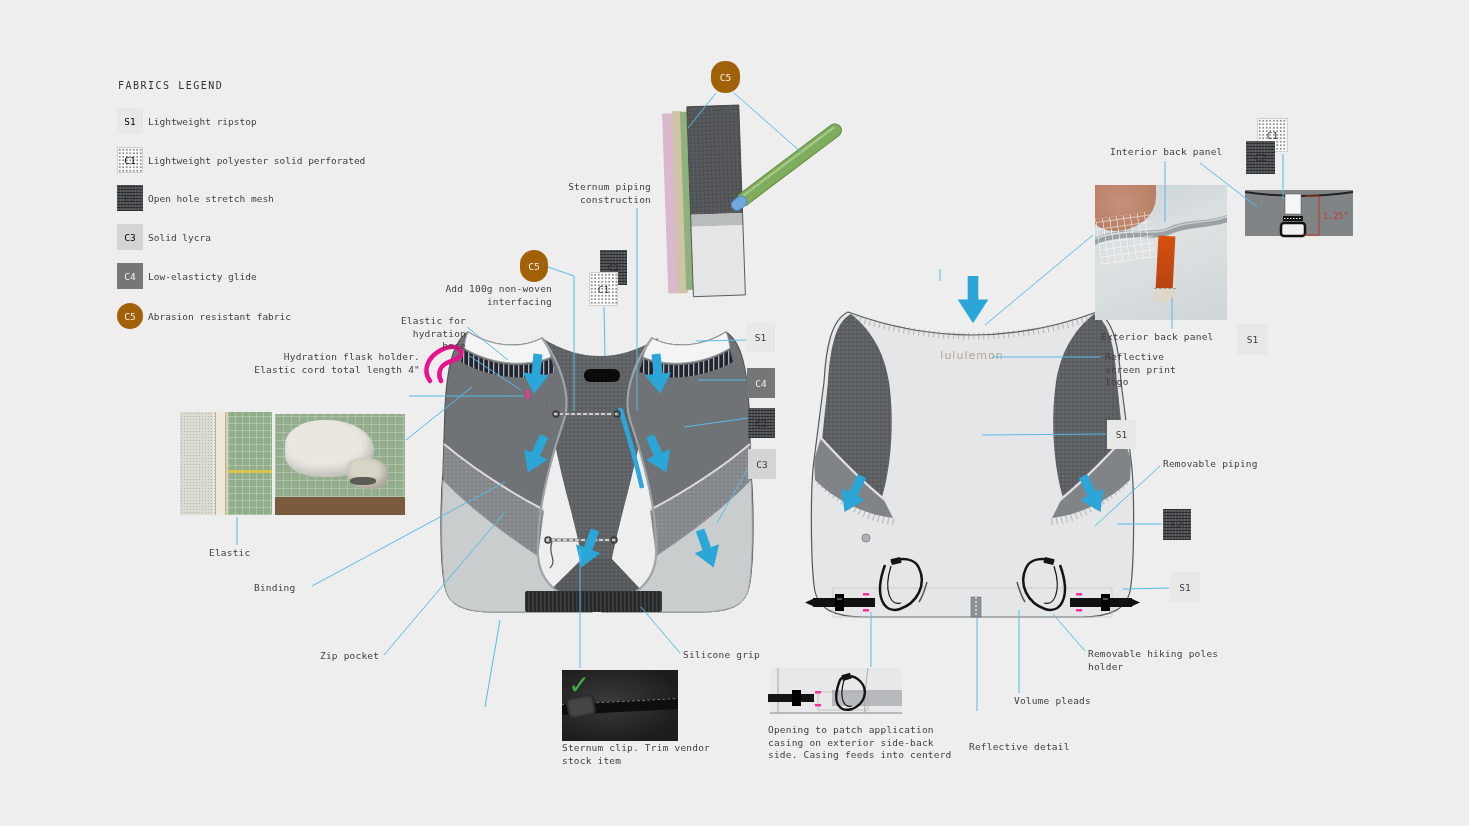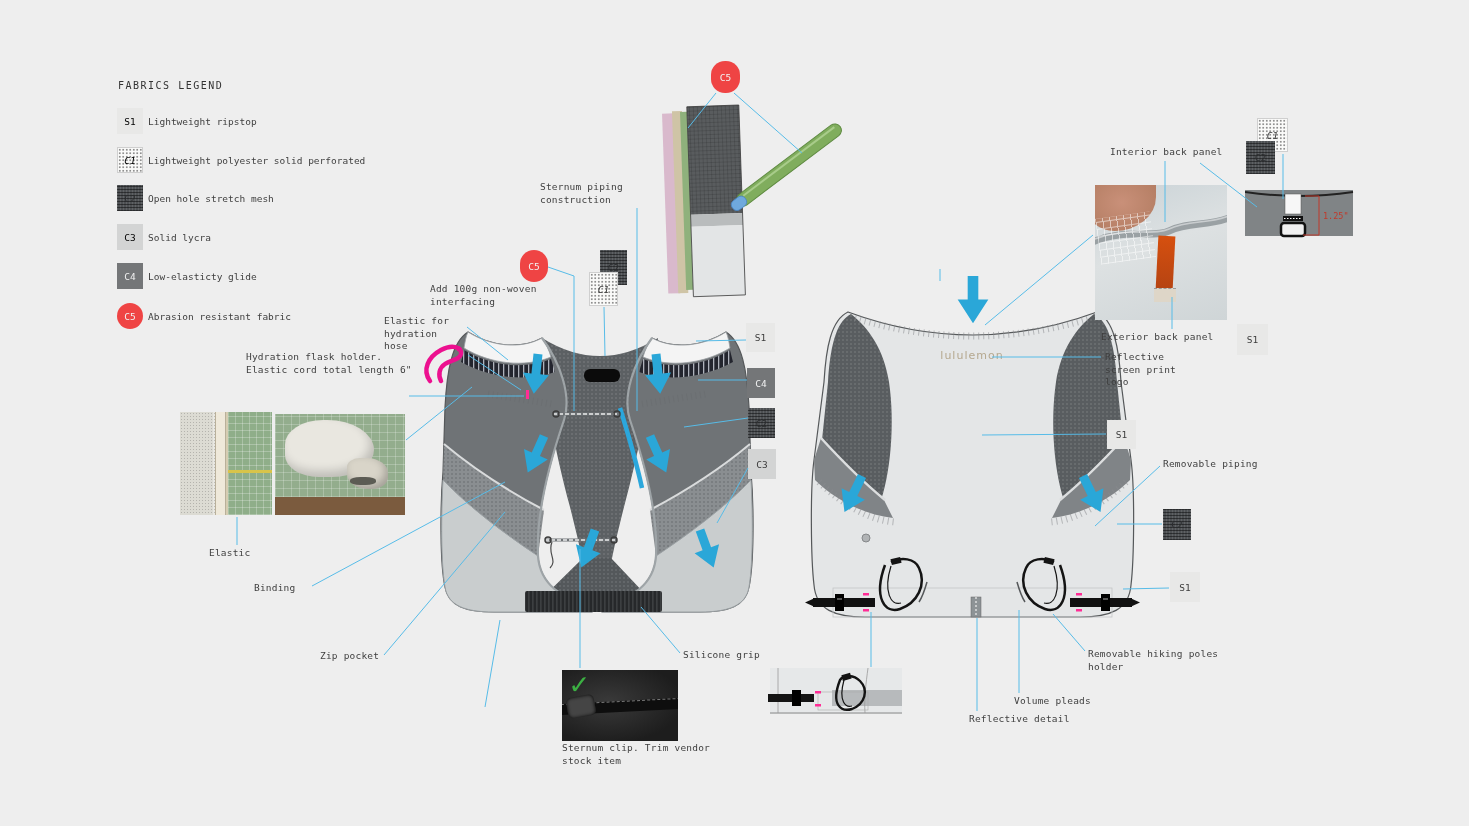--- a/index.html
+++ b/index.html
@@ -1,38 +1,38 @@
 <!DOCTYPE html>
 <html><head>
 <meta charset="utf-8">
 <style>
   html,body{margin:0;padding:0;background:#ededed;}
   .canvas{position:relative;width:1469px;height:826px;background:#eeeeee;overflow:hidden;
           font-family:"DejaVu Sans Mono",monospace;}
   .abs{position:absolute;}
   .lbl{position:absolute;font:9.5px/1.32 "DejaVu Sans Mono",monospace;color:#3f3f3f;
        white-space:pre-line;letter-spacing:.2px;z-index:45;}
-  .r{}
+  .r{text-align:right;}
   .legend-title{position:absolute;left:118px;top:80px;font:10px "DejaVu Sans Mono",monospace;
        color:#333;letter-spacing:1.5px;z-index:45;text-align:right;}
   .legend-row{position:absolute;left:117px;display:flex;align-items:center;z-index:45;}
   .legend-row .sw{width:26px;height:26px;flex:0 0 26px;display:flex;align-items:center;
        justify-content:center;font-size:9.5px;}
   .legend-row .txt{margin-left:5px;font:9.5px "DejaVu Sans Mono",monospace;color:#3f3f3f;}
   .swatch{position:absolute;display:flex;align-items:center;justify-content:center;
        font:9.5px "DejaVu Sans Mono",monospace;color:#3c3c3c;z-index:30;}
   .fab-s1{background:#e8e8e7;}
   .fab-c1{background:#fbfbfa;border:1px solid #cfcfcf;box-sizing:border-box;
-       background-image:radial-gradient(#8f8f8f 0.7px, transparent 0.8px);background-size:3.5px 3.5px;font-style:italic;}
+       background-image:radial-gradient(#8f8f8f 0.7px, transparent 0.8px);background-size:3.5px 3.5px;}
   .fab-c2{background:#4d5053;color:#2b2d2f;
        background-image:repeating-linear-gradient(0deg, rgba(0,0,0,.45) 0 1px, transparent 1px 3px),
                         repeating-linear-gradient(90deg, rgba(255,255,255,.10) 0 1px, transparent 1px 3px);}
   .fab-c3{background:#d3d4d4;}
   .fab-c4{background:#747678;color:#f0f0f0;}
-  .fab-c5{background:#ef4444;color:#f2f2f2;border-radius:14px;}
+  .fab-c5{background:#a16207;color:#f2f2f2;border-radius:14px;}
   .photo{position:absolute;z-index:20;overflow:hidden;}
   .ovl{position:absolute;left:0;top:0;z-index:40;pointer-events:none;}
   .vest{position:absolute;z-index:10;}
   .detail{position:absolute;z-index:15;}
   .check{position:absolute;left:8px;top:-4px;color:#3cb043;font-size:30px;font-weight:bold;z-index:2;}
 </style>
 </head>
 <body>
 
 <div class="canvas">
@@ -100,37 +100,40 @@
   <div class="swatch fab-c2" style="left:1163px;top:509px;width:28px;height:31px">C2</div>
   <div class="swatch fab-s1" style="left:1170px;top:572px;width:30px;height:30px">S1</div>
 
   <div class="lbl r" style="left:540px;top:181px;width:111px">Sternum piping
 construction</div>
   <div class="lbl r" style="left:430px;top:283px;width:122px">Add 100g non-woven
 interfacing</div>
   <div class="lbl r" style="left:384px;top:315px;width:82px">Elastic for
 hydration hose</div>
   <div class="lbl r" style="left:246px;top:351px;width:174px">Hydration flask holder.
-Elastic cord total length 6"</div>
+Elastic cord total length 4"</div>
   <div class="lbl" style="left:209px;top:547px">Elastic</div>
   <div class="lbl" style="left:254px;top:582px">Binding</div>
   <div class="lbl" style="left:320px;top:650px">Zip pocket</div>
   <div class="lbl" style="left:683px;top:649px">Silicone grip</div>
   <div class="lbl" style="left:562px;top:742px">Sternum clip. Trim vendor
 stock item</div>
+  <div class="lbl" style="left:768px;top:724px">Opening to patch application
+casing on exterior side-back
+side. Casing feeds into centerd</div>
   <div class="lbl" style="left:1110px;top:146px">Interior back panel</div>
   <div class="lbl" style="left:1101px;top:331px">Exterior back panel</div>
   <div class="lbl" style="left:1105px;top:351px">Reflective
 screen print
 logo</div>
   <div class="lbl" style="left:1163px;top:458px">Removable piping</div>
   <div class="lbl" style="left:1088px;top:648px">Removable hiking poles
 holder</div>
   <div class="lbl" style="left:1014px;top:695px">Volume pleads</div>
-  <div class="lbl" style="left:969px;top:713px">Reflective detail</div>
+  <div class="lbl" style="left:969px;top:741px">Reflective detail</div>
 
   <svg class="vest" style="left:430px;top:312px" width="334" height="312" viewBox="0 0 334 312">
 
     <path d="M112,26 Q170,62 228,26 C223,68 209,140 194,195 C189,215 184,235 181,252 L153,252 C150,235 145,215 140,195 C125,140 111,68 112,26 Z" fill="#5c6063"></path>
     <path d="M112,26 Q170,62 228,26 C223,68 209,140 194,195 C189,215 184,235 181,252 L153,252 C150,235 145,215 140,195 C125,140 111,68 112,26 Z" fill="url(#pdotsL)"></path>
 
     <path d="M153,246 L181,246 L232,300 L98,300 Z" fill="#54585b"></path>
     <path d="M153,246 L181,246 L232,300 L98,300 Z" fill="url(#pdotsL)"></path>
 
     <path d="M38,20 C22,30 17,58 15,95 L13,160 C10,195 10,252 15,275 C18,294 36,300 64,300 L162,300 L162,292 C132,288 110,272 108,244 C106,205 118,155 134,108 C142,84 130,50 112,26 C90,38 60,34 38,20 Z" fill="#6f7376" stroke="#55585a" stroke-width="1.2"></path>

